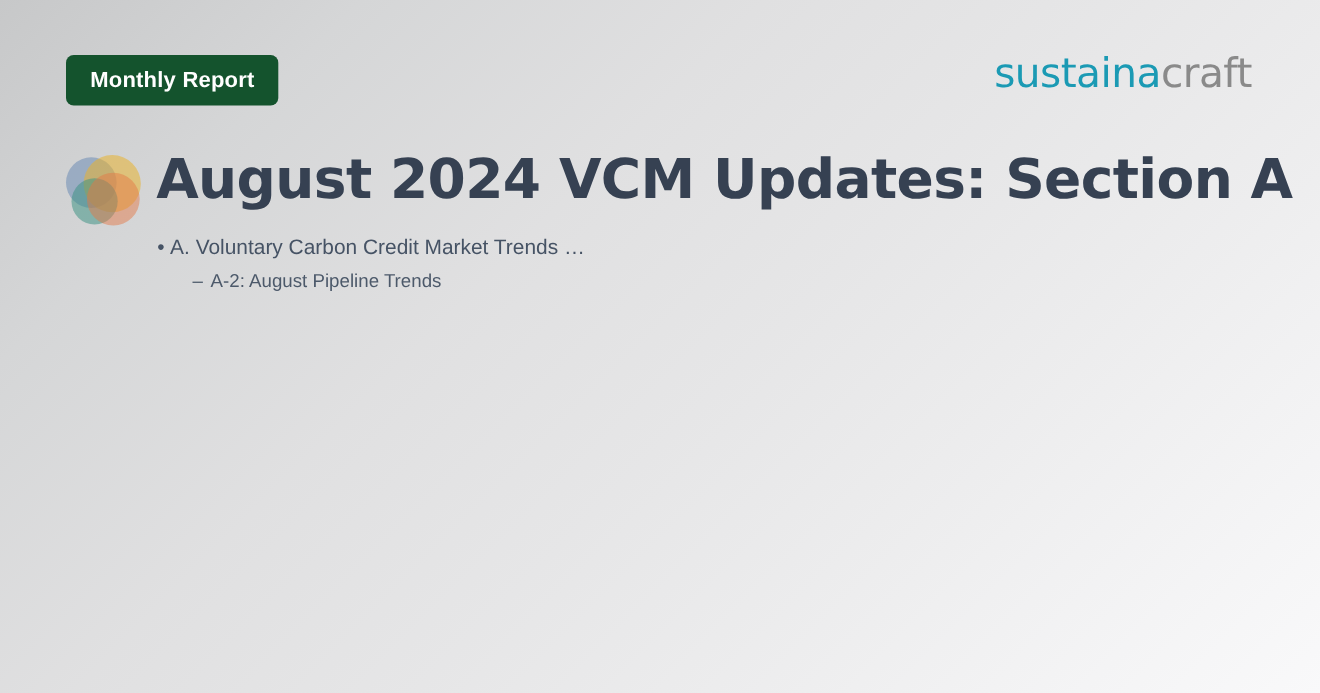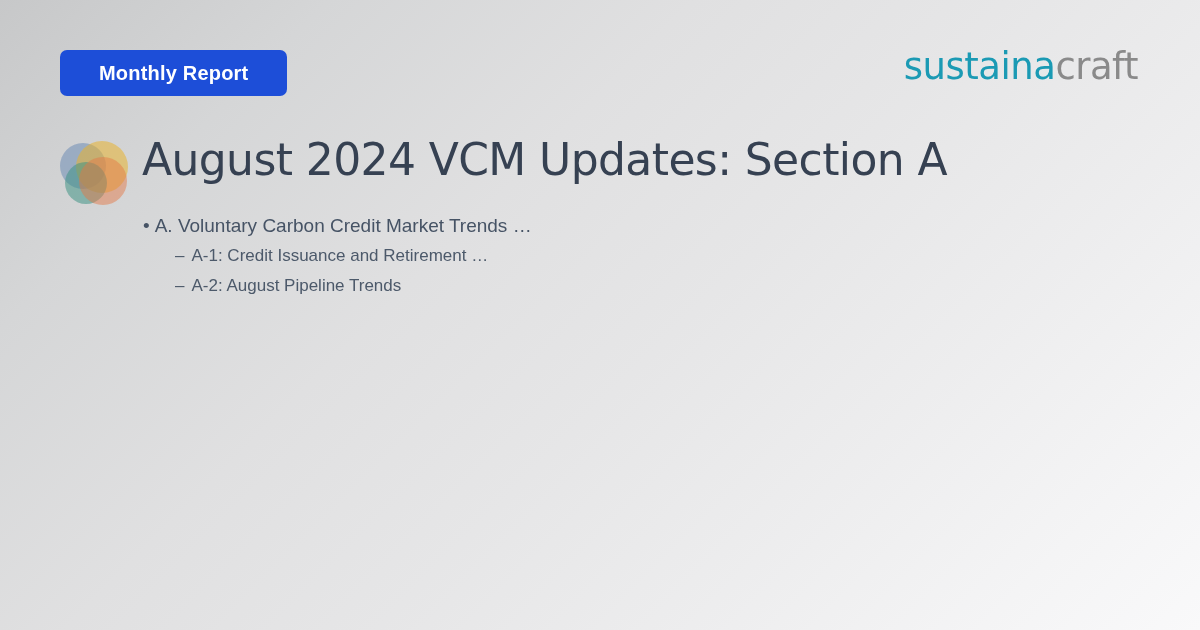--- a/index.html
+++ b/index.html
@@ -30,25 +30,25 @@
     position:absolute;
     top:0; left:0; right:0;
     height:125px;
   }
 
   .badge {
     position:absolute;
     left:60px;
     top:50px;
     height:46px;
-    padding:0 39px;
+    padding:0 22px;
     display:flex;
     align-items:center;
     justify-content:center;
-    background:#1d4ed8;
+    background:#14532d;
     border-radius:7px;
     color:#ffffff;
     font-size:20px;
     font-weight:bold;
     letter-spacing:0.2px;
     line-height:1;
     white-space:nowrap;
   }
 
   .logo {
@@ -88,22 +88,22 @@
     display:block;
   }
   .c-tl { width:46px; height:46px; left:0;    top:2px;  background:rgba(110,140,180,0.55); }
   .c-tr { width:52px; height:52px; left:16px; top:0px;  background:rgba(232,178,48,0.55); }
   .c-bl { width:42px; height:42px; left:5px;  top:21px; background:rgba(60,145,130,0.52); }
   .c-br { width:48px; height:48px; left:19px; top:16px; background:rgba(228,120,70,0.48); }
 
   .headline {
     color:#364152;
     font-family:"DejaVu Sans", sans-serif;
-    font-weight:normal;
-    font-size:44px;
+    font-weight:bold;
+    font-size:50px;
     line-height:1.08;
     letter-spacing:-0.6px;
     margin-left:12px;
     white-space:nowrap;
   }
 
   
   .outline {
     position:absolute;
     left:143px;
@@ -155,22 +155,19 @@
   <h1 class="headline">August 2024 VCM Updates: Section A</h1>
 
 </div>
 
 <div class="outline">
 
   <div class="lvl1">
     <span class="mk">•</span><span>A. Voluntary Carbon Credit Market Trends …</span>
   </div>
 
-  <div class="lvl2">
-    <span class="mk">–</span><span>A-1: Credit Issuance and Retirement …</span>
-  </div>
 
 
   <div class="lvl2">
     <span class="mk">–</span><span>A-2: August Pipeline Trends</span>
   </div>
 
 </div>
 
 </body></html>

